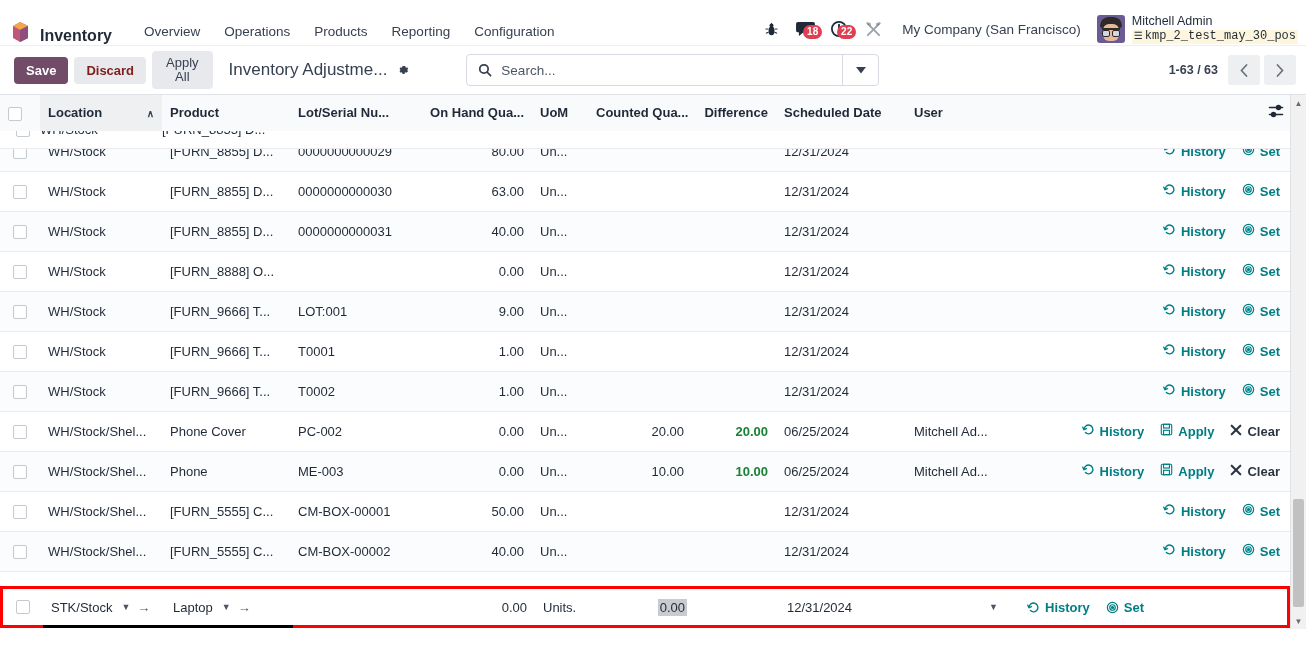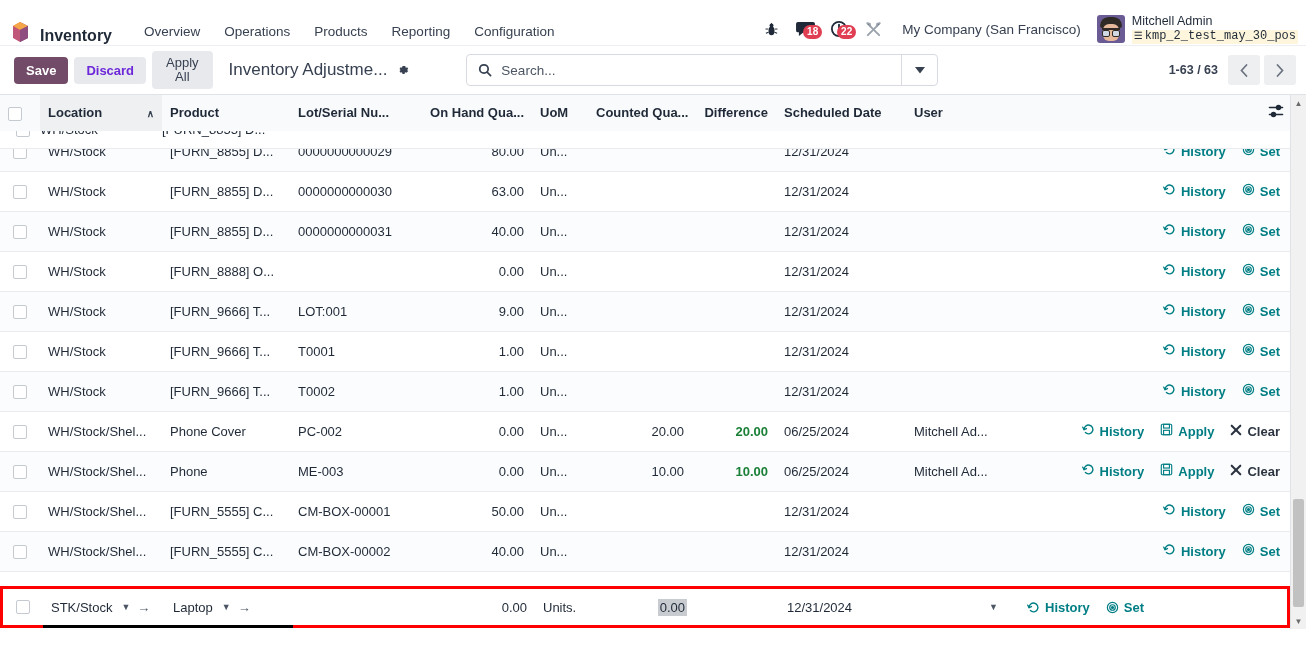--- a/index.html
+++ b/index.html
@@ -151,21 +151,21 @@
     font-family: inherit;
   }
   .btn-save {
     background: #714b67;
     color: #ffffff;
     font-weight: bold;
     margin-right: 6px;
   }
   .btn-discard {
     background: #e7e9ed;
-    color: #6d28d9;
+    color: #7f1d1d;
     font-weight: bold;
     margin-right: 6px;
   }
   .btn-apply-all {
     background: #e7e9ed;
     color: #374151;
     line-height: 1.05;
     text-align: center;
     padding: 5px 14px;
     margin-right: 16px;
@@ -177,21 +177,21 @@
     display: flex;
     align-items: center;
     gap: 9px;
   }
   .gear-btn {
     cursor: pointer;
     color: #374151;
     display: flex; align-items: center;
   }
   .searchbar {
-    width: 472px;
+    width: 413px;
     height: 32px;
     margin-left: 56px;
     border: 1px solid #d7dae0;
     border-radius: 4px;
     display: flex;
     align-items: center;
     background: #fff;
     overflow: hidden;
   }
   .searchbar .mag {

